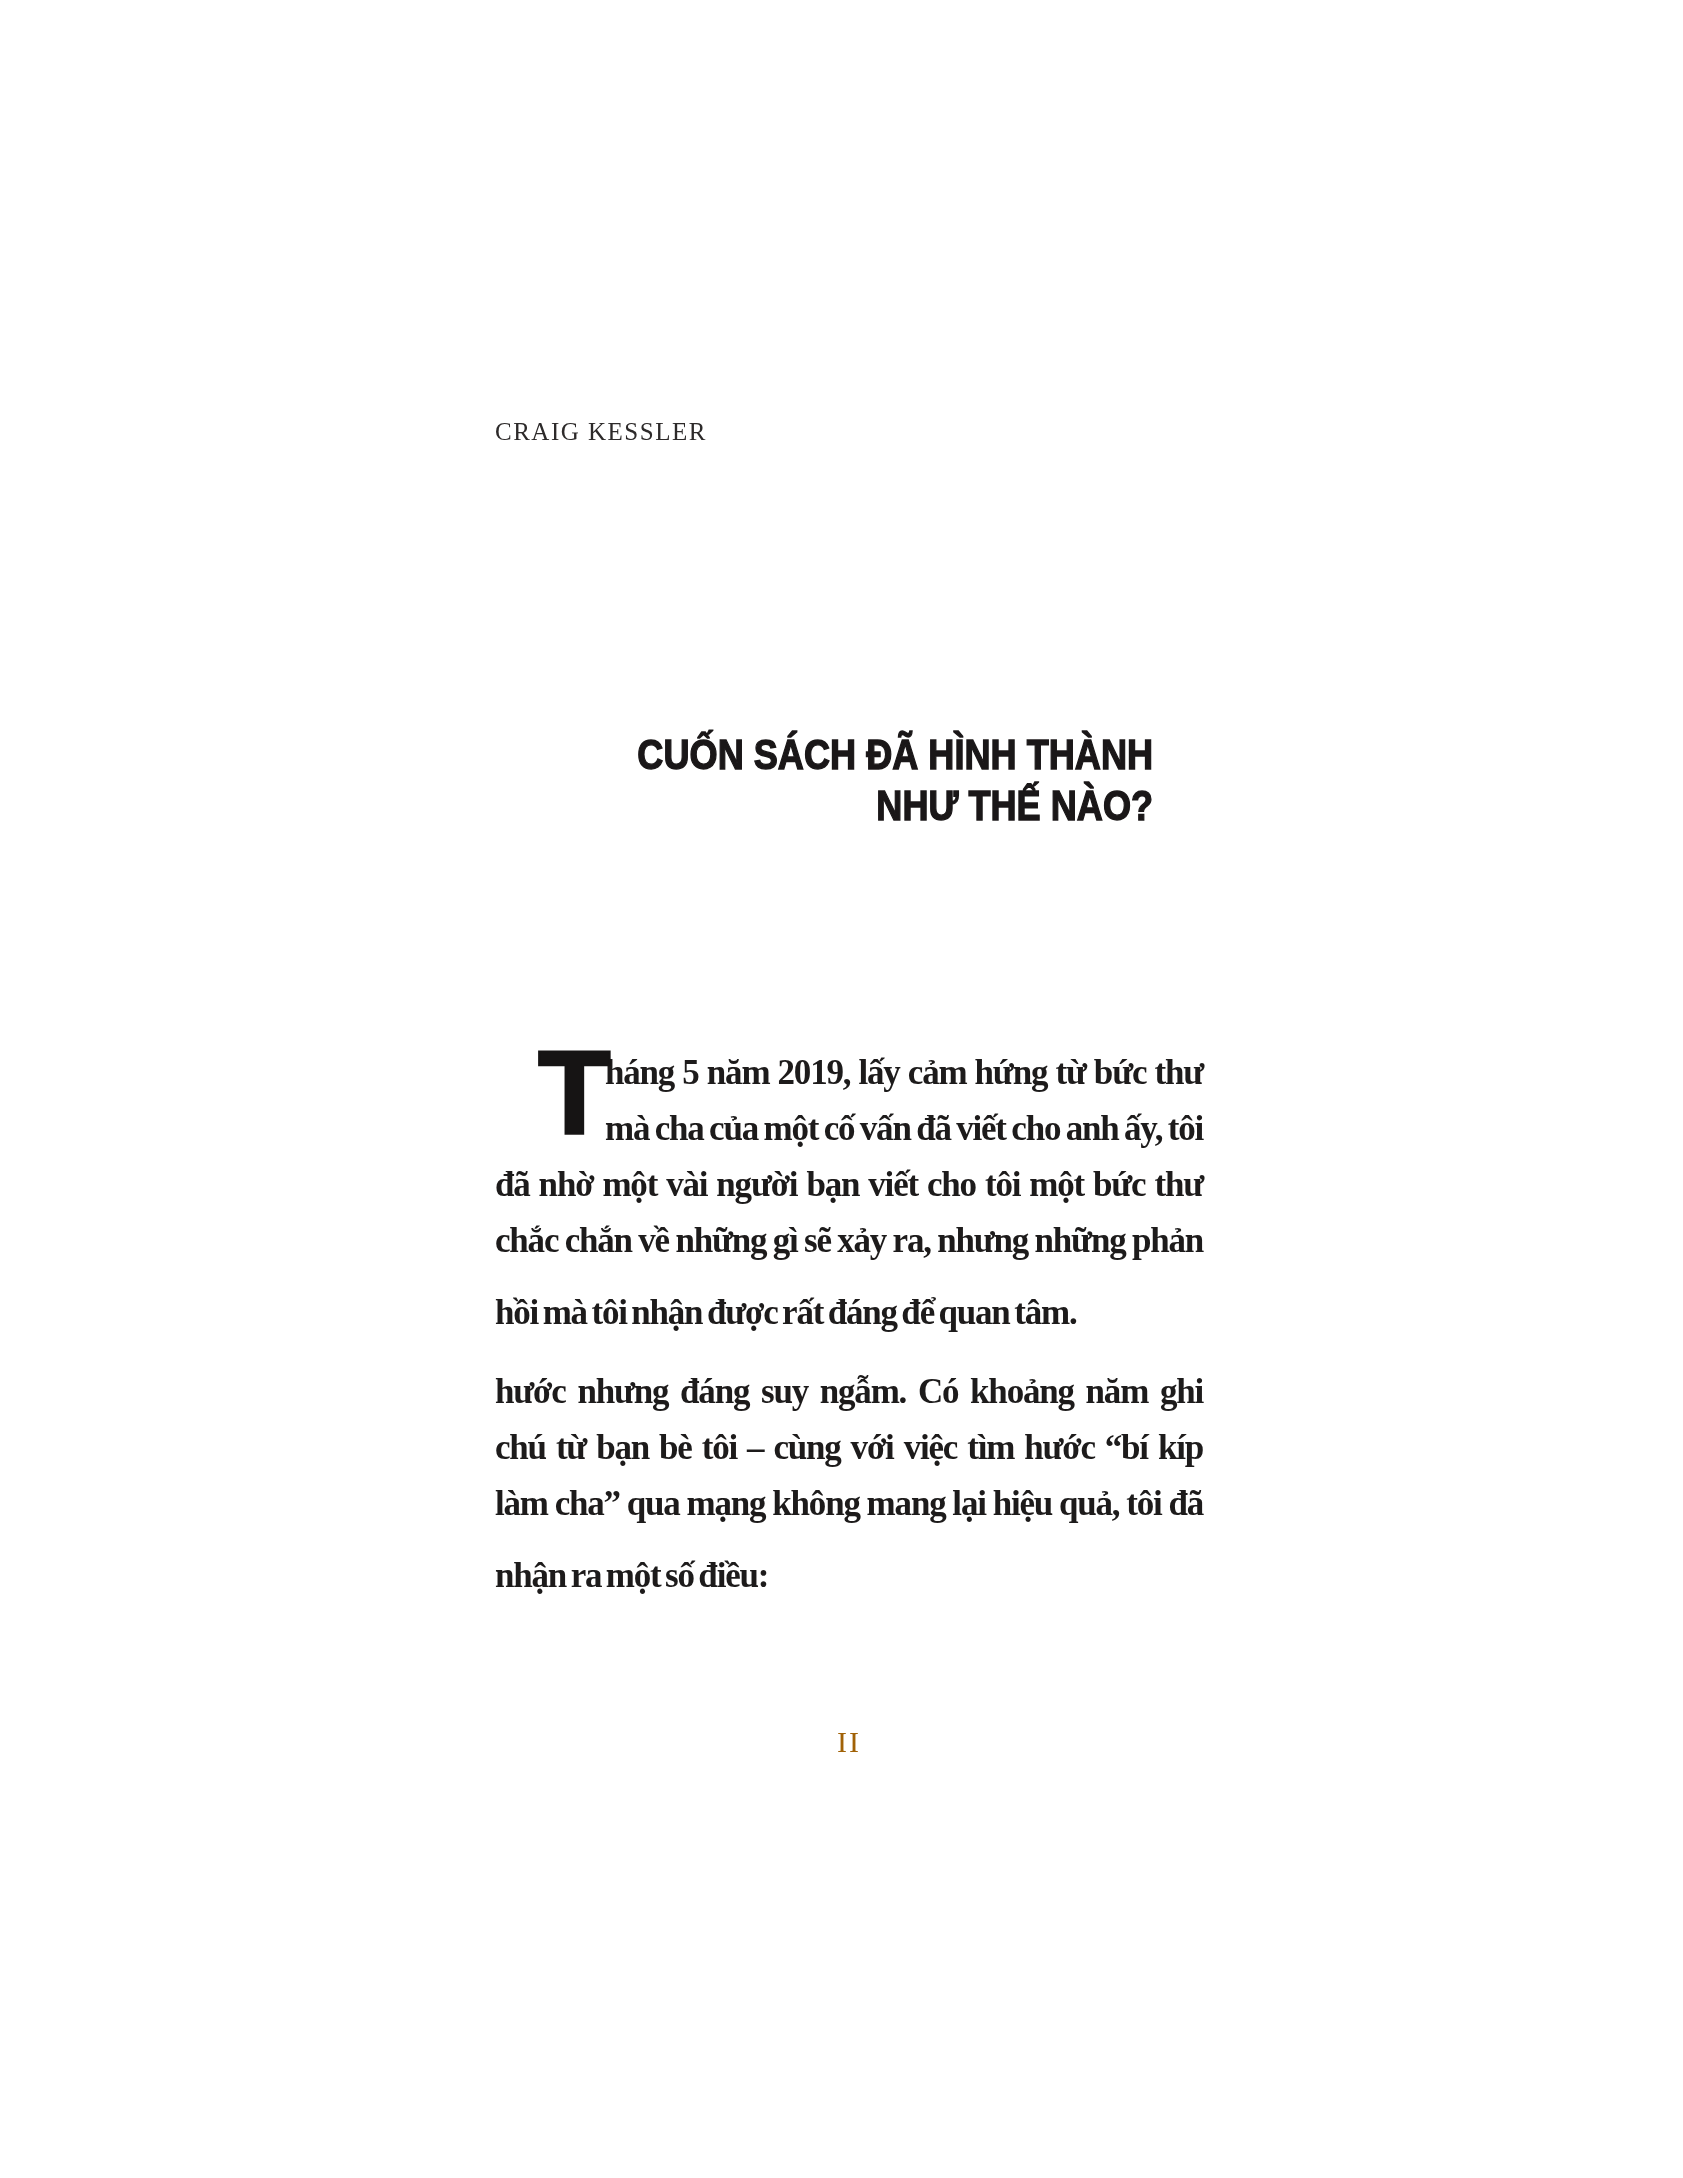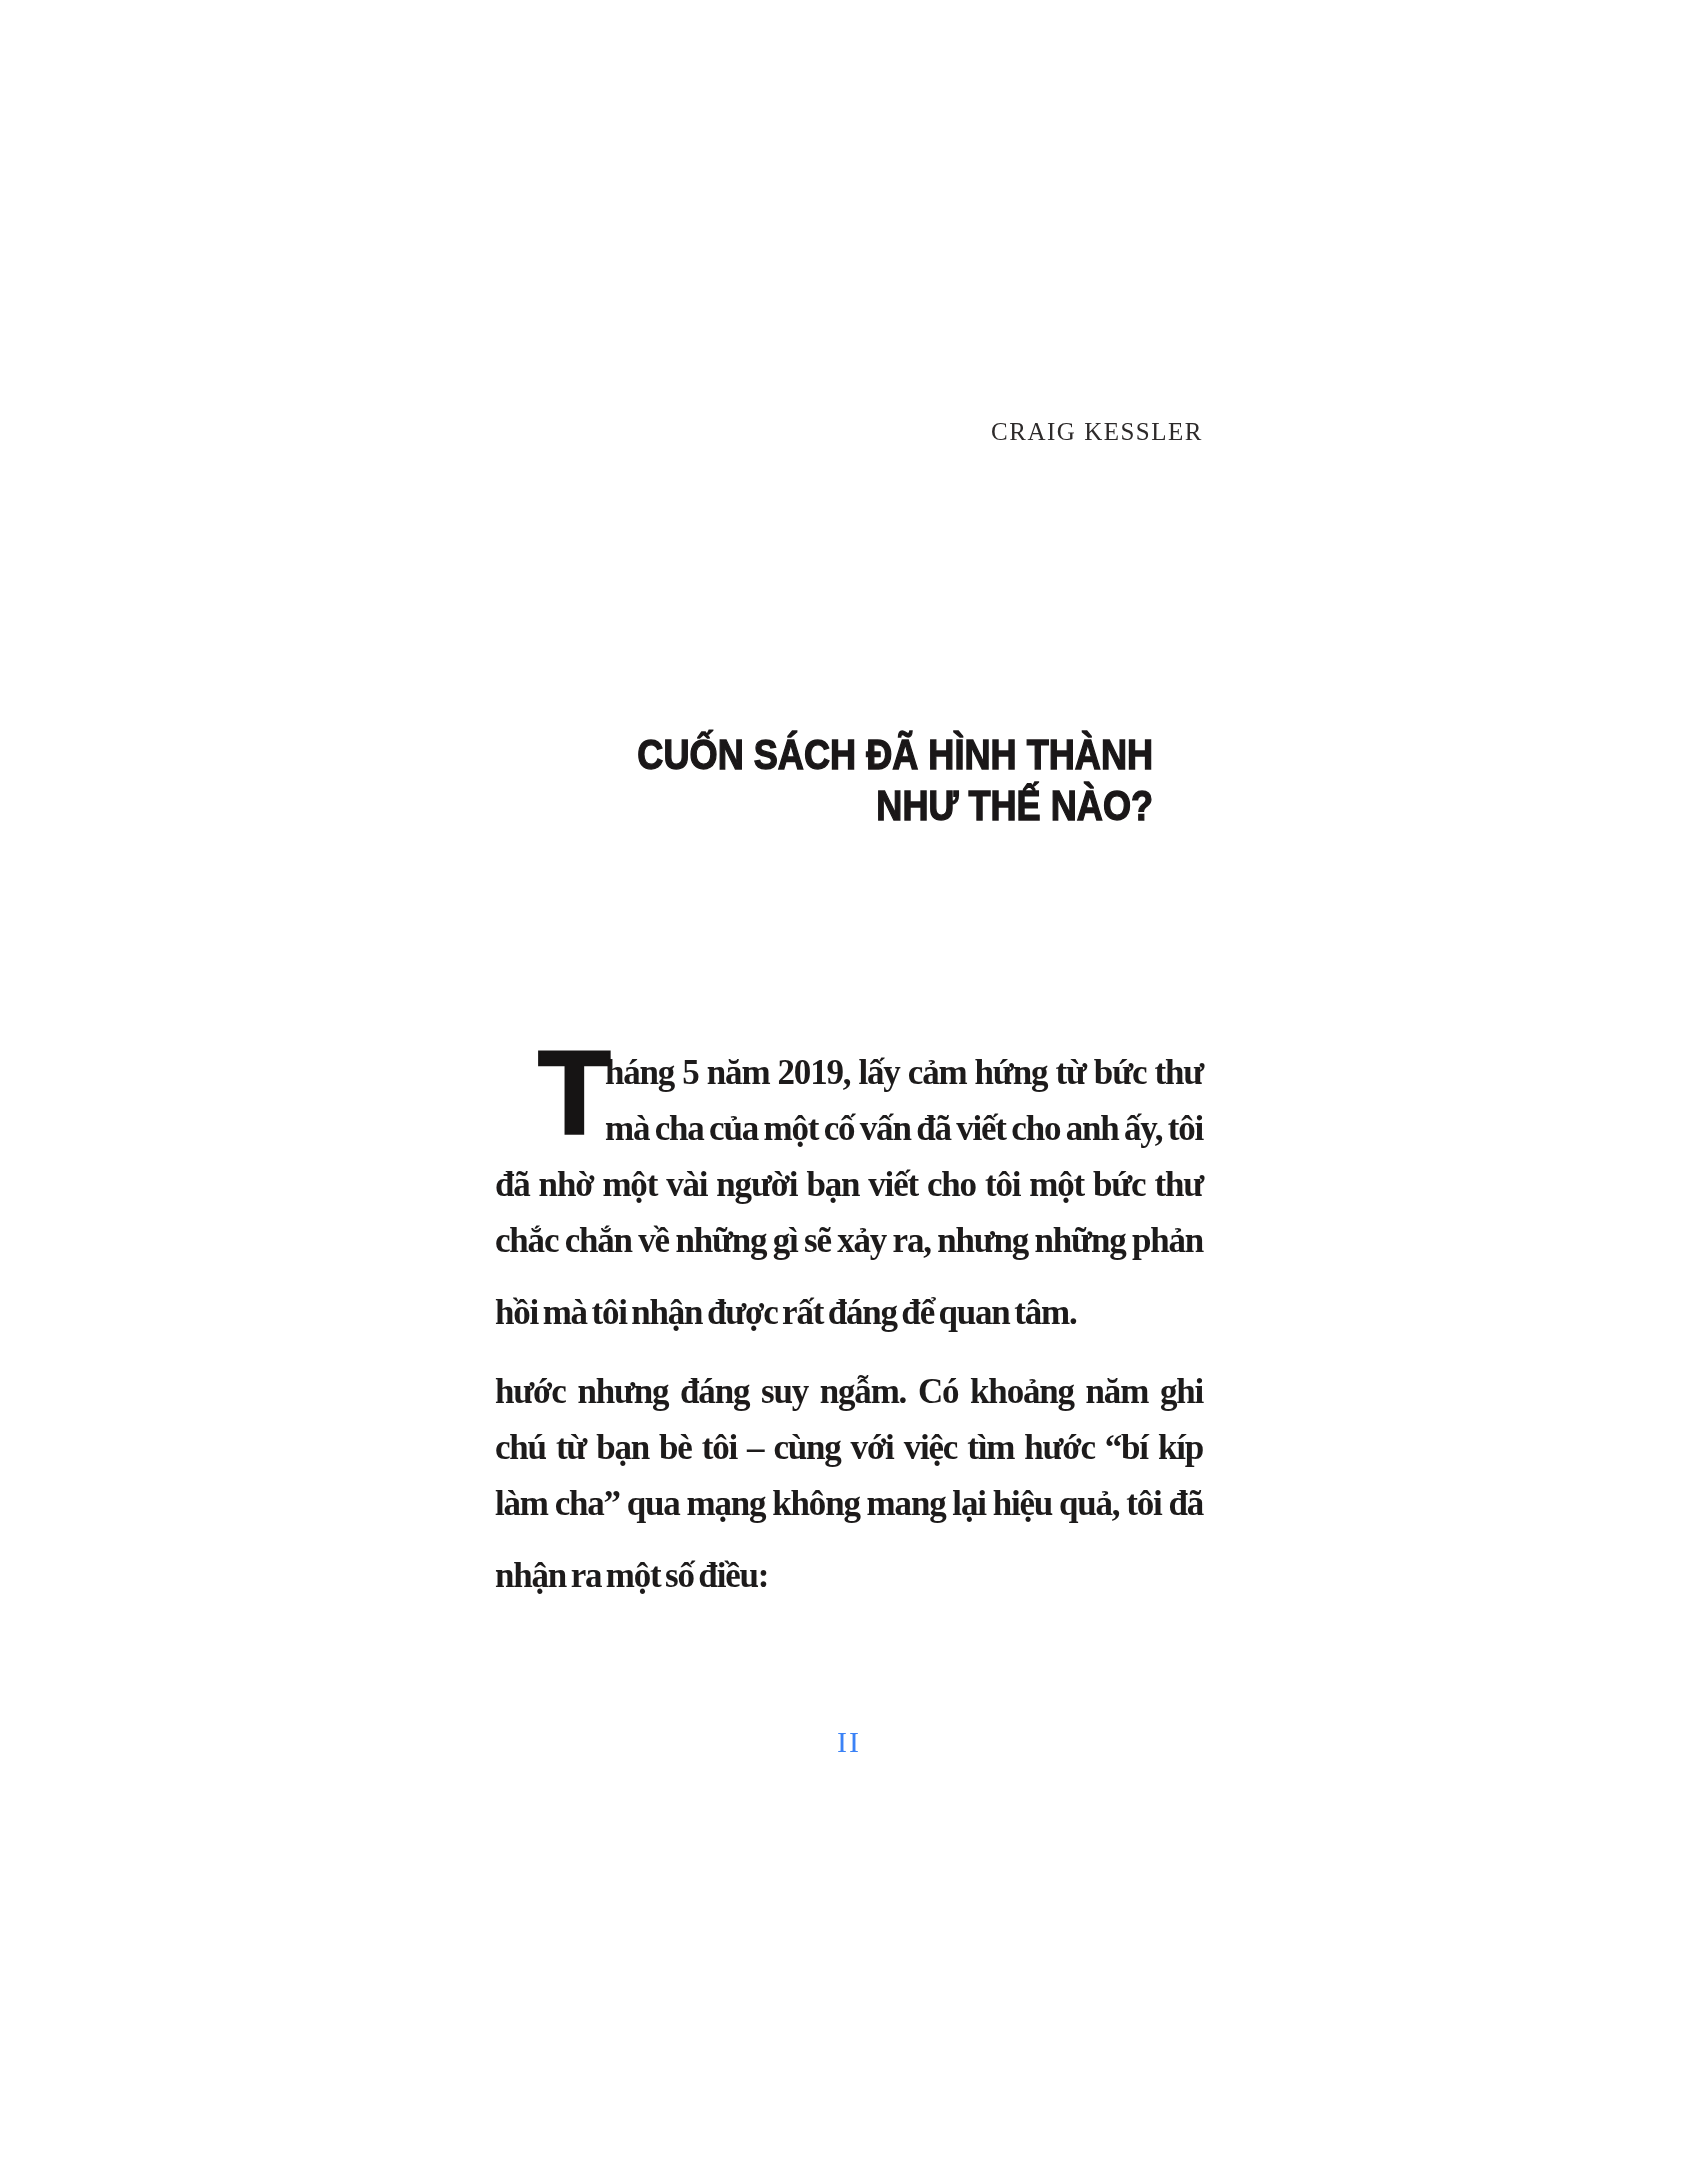--- a/index.html
+++ b/index.html
@@ -15,21 +15,21 @@
     overflow: hidden;
     font-family: "Liberation Serif", serif;
   }
 
   
   .running-head {
     position: absolute;
     top: 418px;
     left: 495px;
     width: 708px;
-    text-align: right;
+    text-align: left;
     font-family: "Liberation Serif", serif;
     font-size: 25px;
     letter-spacing: 1.5px;
     color: #2d2a2a;
     white-space: nowrap;
   }
 
   
   .chapter-title {
     position: absolute;
@@ -100,21 +100,21 @@
   
   .folio {
     position: absolute;
     top: 1725px;
     left: 495px;
     width: 708px;
     text-align: center;
     font-family: "Liberation Serif", serif;
     font-size: 30px;
     letter-spacing: 2px;
-    color: #3b82f6;
+    color: #a16207;
   }
 </style>
 </head>
 <body>
 
 <div class="page">
 
   <div class="running-head">CRAIG KESSLER</div>
 
   <div class="chapter-title">

